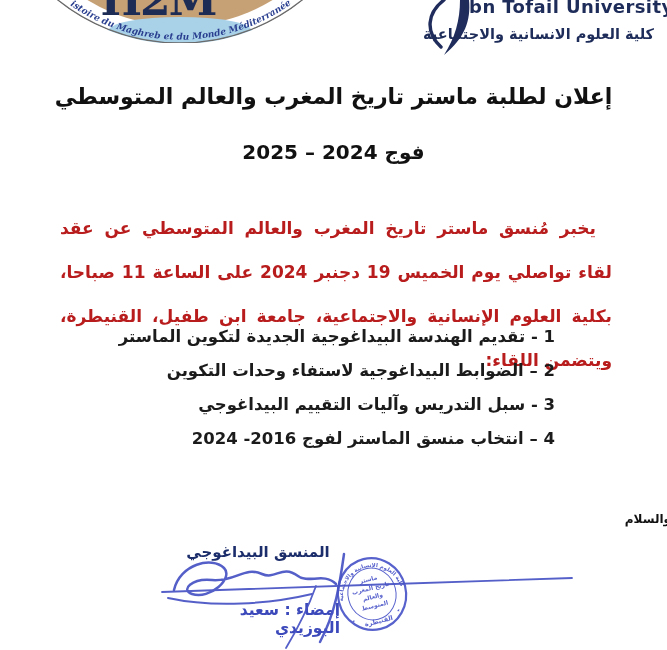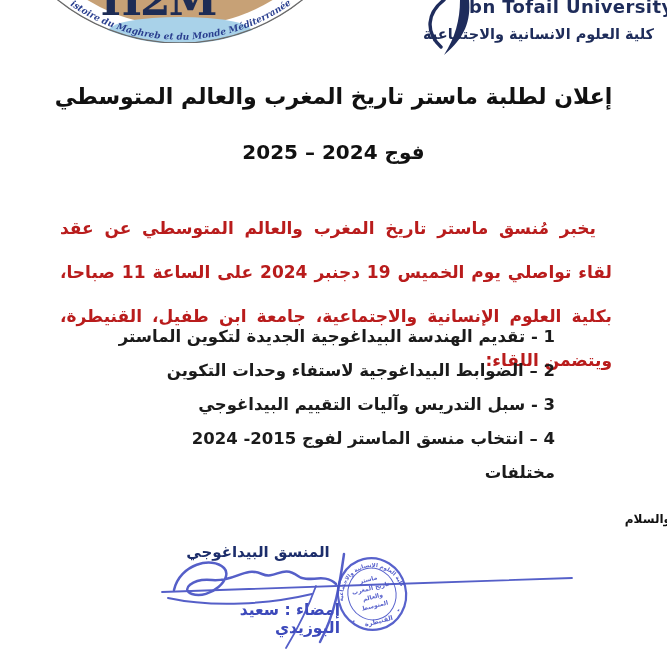--- a/index.html
+++ b/index.html
@@ -72,22 +72,21 @@
 
   <div class="abs title1">إعلان لطلبة ماستر تاريخ المغرب والعالم المتوسطي</div>
   <div class="abs title2">فوج 2024 – 2025</div>
 
   <div class="abs para">يخبر مُنسق ماستر تاريخ المغرب والعالم المتوسطي عن عقد لقاء تواصلي يوم الخميس 19 دجنبر 2024 على الساعة 11 صباحا، بكلية العلوم الإنسانية والاجتماعية، جامعة ابن طفيل، القنيطرة، ويتضمن اللقاء:</div>
 
   <div class="abs list">
     <div class="li">1 - تقديم الهندسة البيداغوجية الجديدة لتكوين الماستر</div>
     <div class="li">2 – الضوابط البيداغوجية لاستفاء وحدات التكوين</div>
     <div class="li">3 - سبل التدريس وآليات التقييم البيداغوجي</div>
-    <div class="li">4 – انتخاب منسق الماستر لفوج 2015- 2024</div>
-    <div class="li">مختلفات</div>
+    <div class="li">4 – انتخاب منسق الماستر لفوج 2016- 2024</div>
   </div>
 
   <div class="abs salutation">والسلام</div>
   <div class="abs signer">المنسق البيداغوجي</div>
 
   <svg class="abs stamp-svg" viewBox="0 0 76 80">
     <defs>
       <path id="stampTopArc" d="M 8 44 A 30 31 0 0 1 68 44" fill="none"></path>
     </defs>
     <g transform="rotate(-14 38 40)" opacity="0.92">

